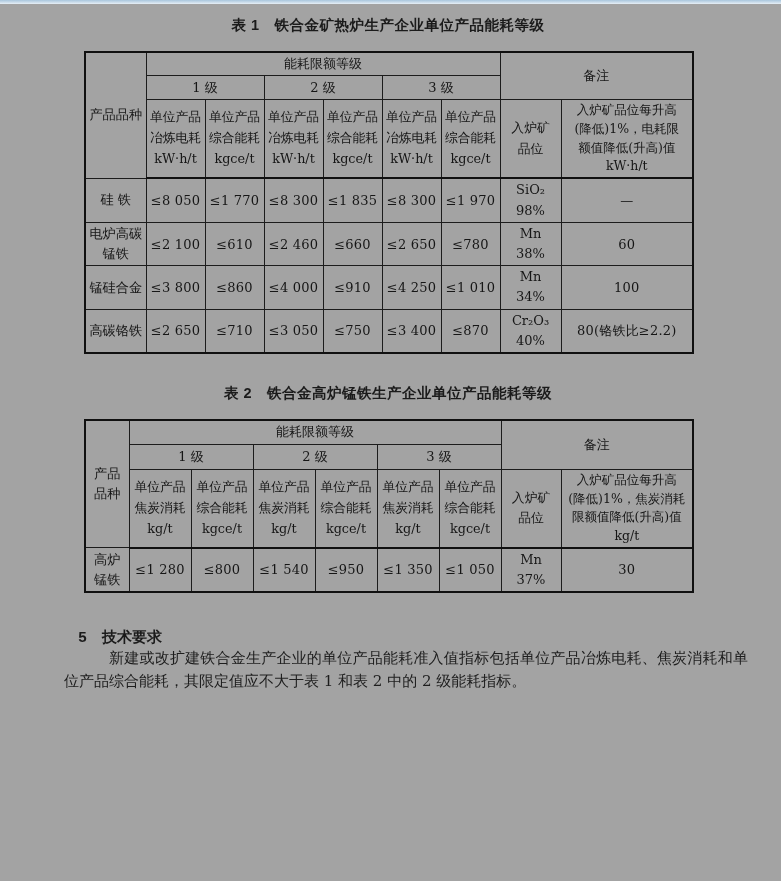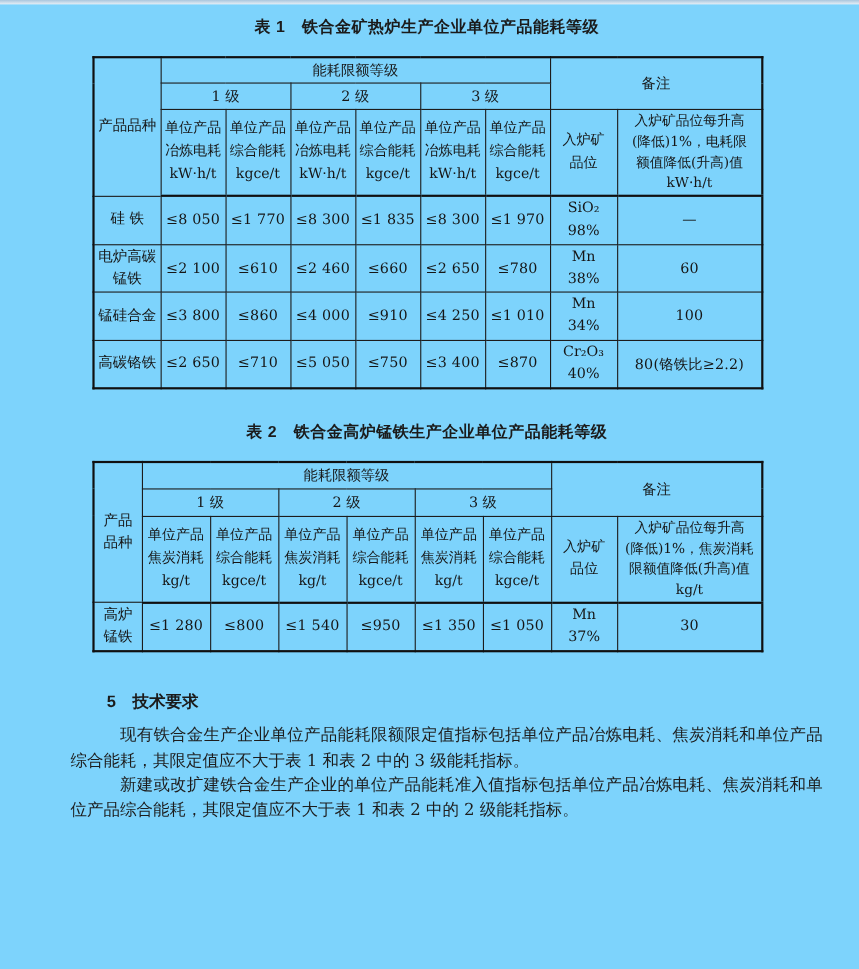--- a/index.html
+++ b/index.html
@@ -1,18 +1,18 @@
 <!DOCTYPE html>
 <html><head>
 <meta charset="utf-8">
 <style>
   html,body { margin:0; padding:0; background:#ffffff; }
   .page {
     position:relative; width:781px; height:881px;
-    background:#7dd3fc; color:#1b1b1b; overflow:hidden;
+    background:#a3a3a3; color:#1b1b1b; overflow:hidden;
     font-family:"DejaVu Serif","Liberation Serif",serif;
   }
   .top-strip { height:4px; width:781px; background:linear-gradient(#a9c6dd,#e7eff6); }
 
   .tw { margin-left:84px; width:608px; }
   .tw1 { margin-top:13px; }
   .tw2 { margin-top:31px; }
   .tbl-title {
     text-align:center; font-family:"Liberation Sans","DejaVu Sans",sans-serif;
     font-weight:bold; font-size:14.5px; line-height:17px; margin-bottom:17px;
@@ -38,22 +38,22 @@
   .t2 tr.h3 td { height:75px; }
   .t2 tr.r td  { height:39px; }
   td.sub { line-height:1.62; font-size:12.8px; }
   td.note { line-height:1.5; font-size:12.5px; padding:1px 6px; }
   td.val { font-size:13px; letter-spacing:0.2px; }
   td.prod { font-size:13.2px; line-height:1.5; }
   td.ore { line-height:1.55; }
 
   .text-block { margin:0 33px 0 64px; }
   .hd {
-    font-family:Liberation Sans, sans-serif;
-    font-weight:bold; font-size:15px; line-height:17px; margin-left:33px;
+    font-family:Liberation Mono, monospace;
+    font-weight:bold; font-size:15px; line-height:17px; margin-left:14px;
   }
   .h-main { margin-top:37px; }
   .h-sub1 { margin-top:27px; }
   .h-sub2 { margin-top:17px; }
   .para {
     font-size:15px; line-height:22.5px; text-align:justify;
     text-indent:45px; margin:0; color:#1d1d1d;
   }
   .p-first { margin-top:10px; }
 </style>
@@ -148,21 +148,21 @@
         <td class="val">≤4 250</td>
         <td class="val">≤1 010</td>
         <td class="ore">Mn
 34%</td>
         <td class="val">100</td>
       </tr>
       <tr class="r">
         <td class="prod">高碳铬铁</td>
         <td class="val">≤2 650</td>
         <td class="val">≤710</td>
-        <td class="val">≤5 050</td>
+        <td class="val">≤3 050</td>
         <td class="val">≤750</td>
         <td class="val">≤3 400</td>
         <td class="val">≤870</td>
         <td class="ore">Cr₂O₃
 40%</td>
         <td class="val">80(铬铁比≥2.2)</td>
       </tr>
     </tbody>
       </table>
   </div>
@@ -229,16 +229,15 @@
         <td class="ore">Mn
 37%</td>
         <td class="val">30</td>
       </tr>
     </tbody>
       </table>
   </div>
 
   <div class="text-block">
     <div class="hd h-main">5　技术要求</div>
-    <p class="para p-first">现有铁合金生产企业单位产品能耗限额限定值指标包括单位产品冶炼电耗、焦炭消耗和单位产品综合能耗，其限定值应不大于表 1 和表 2 中的 3 级能耗指标。</p>
     <p class="para">新建或改扩建铁合金生产企业的单位产品能耗准入值指标包括单位产品冶炼电耗、焦炭消耗和单位产品综合能耗，其限定值应不大于表 1 和表 2 中的 2 级能耗指标。</p>
   </div>
 </div>
 
 </body></html>

